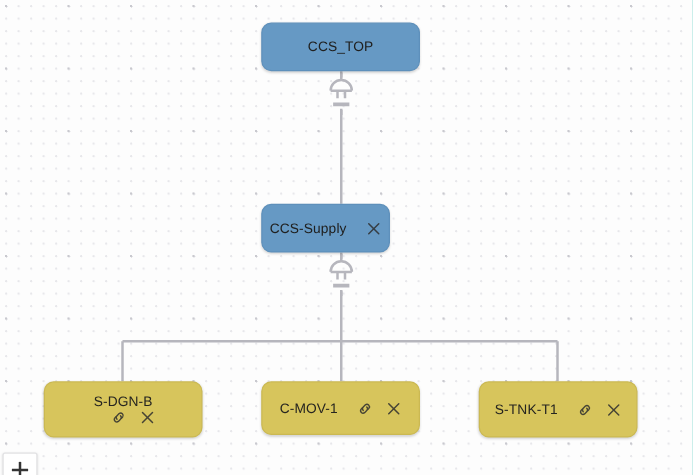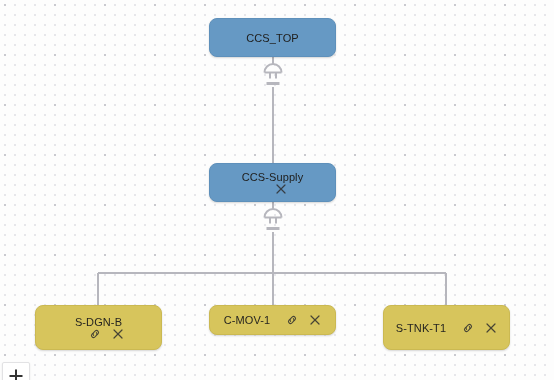--- a/index.html
+++ b/index.html
@@ -168,21 +168,21 @@
         <line x1="5.5" y1="25.5" x2="18.5" y2="25.5" stroke-width="3"></line>
         <line x1="12" y1="29" x2="12" y2="34"></line>
       </g>
     </svg>
   </div>
 
   <div class="node blue" style="left:209px; top:18px; width:127px; height:39px;">
     <span class="node-label">CCS_TOP</span>
   </div>
 
-  <div class="node blue" style="left:209px; top:163px; width:127px; height:39px;flex-direction:column;">
+  <div class="node blue" style="left:209px; top:163px; width:103px; height:39px;">
     <span class="node-label">CCS-Supply</span>
     <span class="node-actions">
       <span class="act">
         <svg width="12" height="12" viewBox="0 0 12 12" xmlns="http://www.w3.org/2000/svg">
           <g stroke="#2e2e2e" stroke-width="1.2" stroke-linecap="round">
             <line x1="2" y1="2" x2="10" y2="10"></line>
             <line x1="10" y1="2" x2="2" y2="10"></line>
           </g>
         </svg>
       </span>
@@ -204,21 +204,21 @@
         <svg width="12" height="12" viewBox="0 0 12 12" xmlns="http://www.w3.org/2000/svg">
           <g stroke="#2e2e2e" stroke-width="1.2" stroke-linecap="round">
             <line x1="2" y1="2" x2="10" y2="10"></line>
             <line x1="10" y1="2" x2="2" y2="10"></line>
           </g>
         </svg>
       </span>
     </span>
   </div>
 
-  <div class="node yellow" style="left:209px; top:305px; width:127px; height:30px;text-align:right;">
+  <div class="node yellow" style="left:209px; top:305px; width:127px; height:43px;text-align:right;">
     <span class="node-label">C-MOV-1</span>
     <span class="node-actions">
       <span class="act">
         <svg width="12" height="12" viewBox="0 0 12 12" xmlns="http://www.w3.org/2000/svg">
           <g fill="none" stroke="#2e2e2e" stroke-width="1.1" stroke-linecap="round">
             <path d="M4.6,7.4 A2,2 0 0 1 4.6,4.6 L6.3,2.9 A2,2 0 0 1 9.1,5.7 L8.2,6.6"></path>
             <path d="M7.4,4.6 A2,2 0 0 1 7.4,7.4 L5.7,9.1 A2,2 0 0 1 2.9,6.3 L3.8,5.4"></path>
           </g>
         </svg>
       </span>

